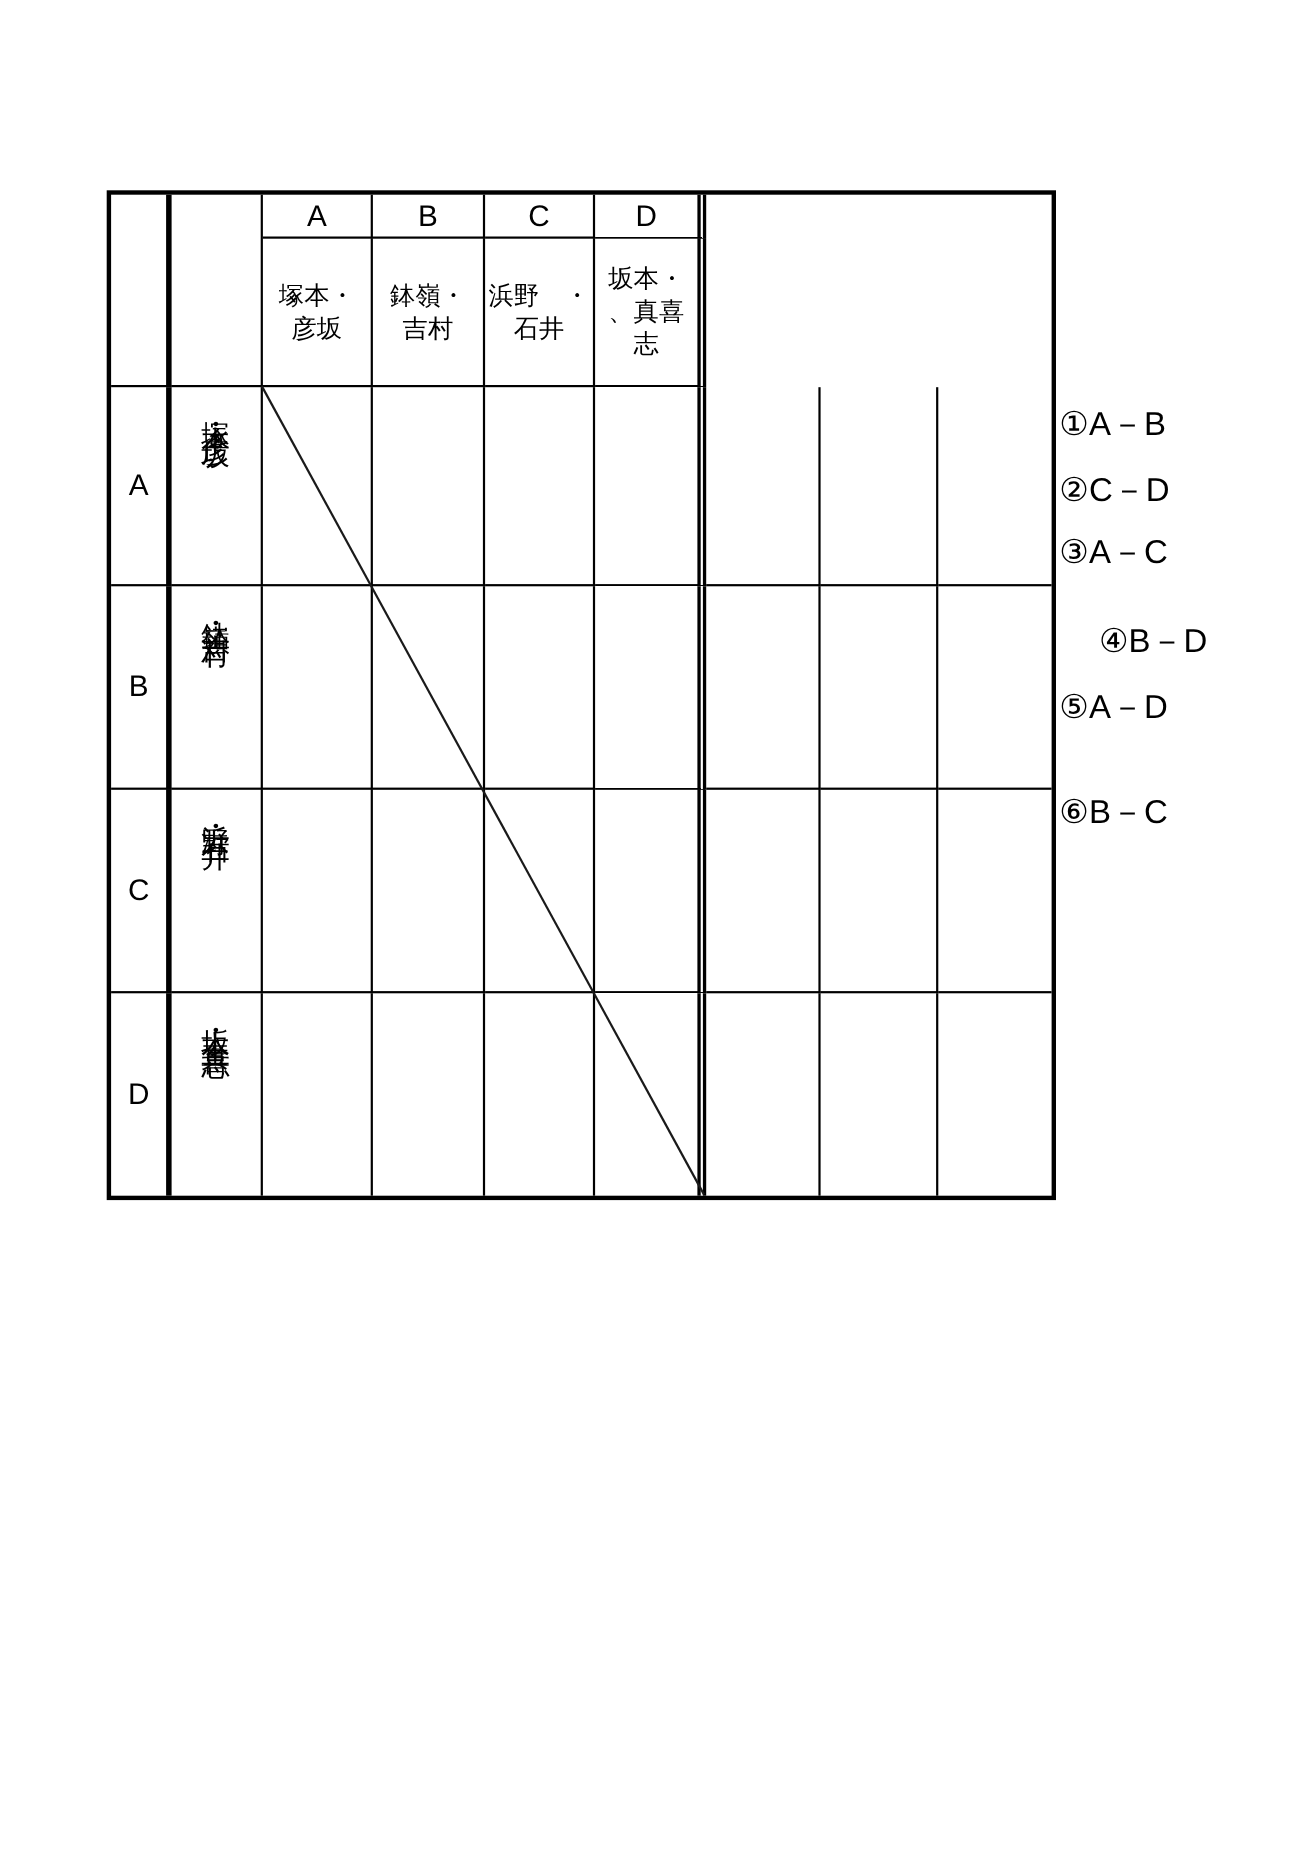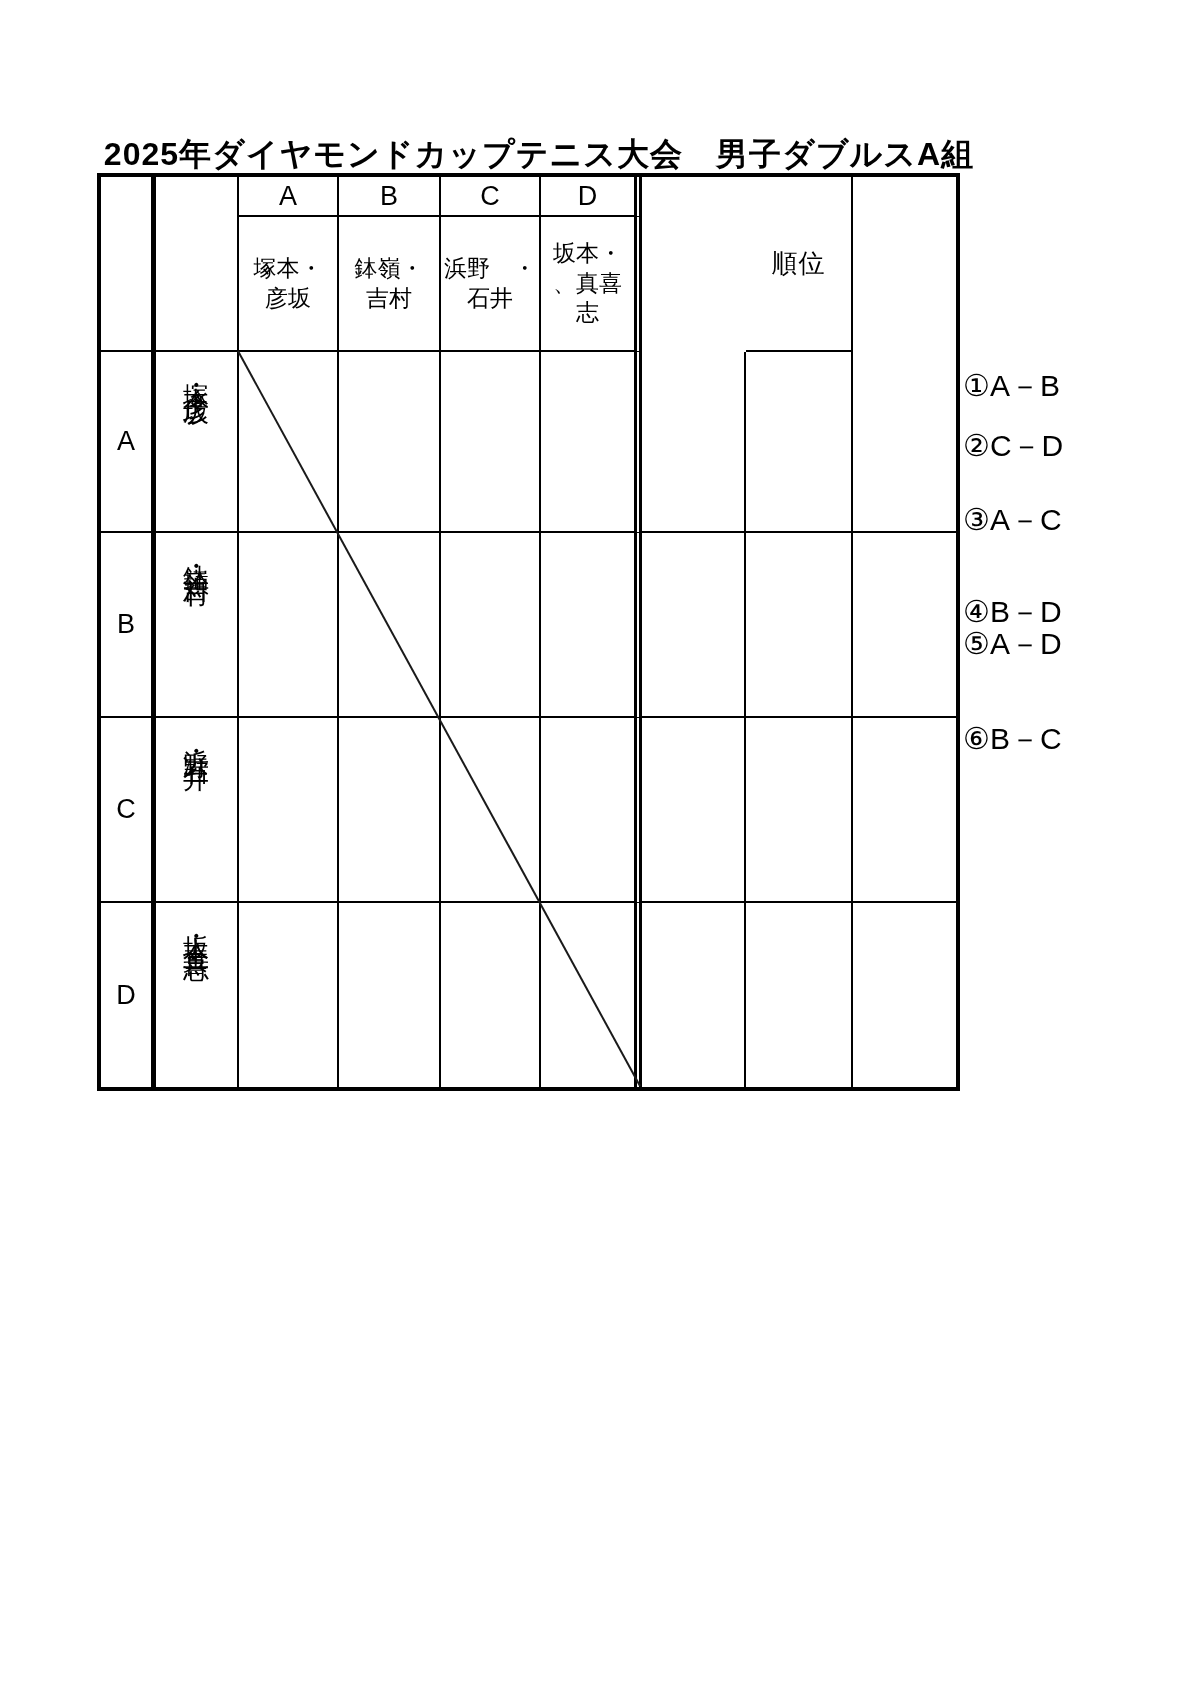--- a/index.html
+++ b/index.html
@@ -87,44 +87,42 @@
   .match-list { position: absolute; left: 963px; top: 0; }
   .match {
     position: absolute;
     left: 0;
     font-size: 30px;
     white-space: nowrap;
     line-height: 1;
   }
   .m1 { top: 371px; }
   .m2 { top: 431px; }
-  .m3 { top: 505px; }
-  .m4 { top: 597px; }
+  .m3 { top: 488px; }
+  .m4 { top: 569px; margin-left: 36px; }
   .m5 { top: 629px; }
   .m6 { top: 724px; }
 </style>
 </head>
 <body>
 
 <div class="page">
 
-  <div class="title">2025年ダイヤモンドカップテニス大会　男子ダブルスA組</div>
 
   <div class="table-wrap">
     <div class="grid">
 
       <div class="cell col1" style="grid-area:1/1/3/2"></div>
       <div class="cell" style="grid-area:1/2/3/3"></div>
 
       <div class="cell letter-head" style="grid-area:1/3/2/4">A</div>
       <div class="cell letter-head" style="grid-area:1/4/2/5">B</div>
       <div class="cell letter-head" style="grid-area:1/5/2/6">C</div>
       <div class="cell letter-head dcol" style="grid-area:1/6/2/7">D</div>
 
-      <div class="cell stat-head" style="grid-area:1/8/3/9">順位</div>
 
       <div class="cell name-head" style="grid-area:2/3/3/4">
           <span class="nw w3">塚本・彦坂</span>
         </div>
       <div class="cell name-head" style="grid-area:2/4/3/5">
           <span class="nw w3">鉢嶺・吉村</span>
         </div>
       <div class="cell name-head dcol" style="grid-area:2/6/3/7">
           <span class="nw w3">坂本・、真喜志</span>
         </div>

